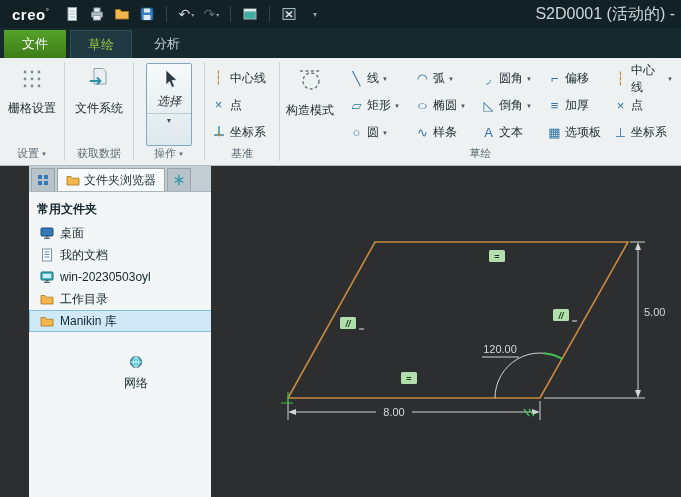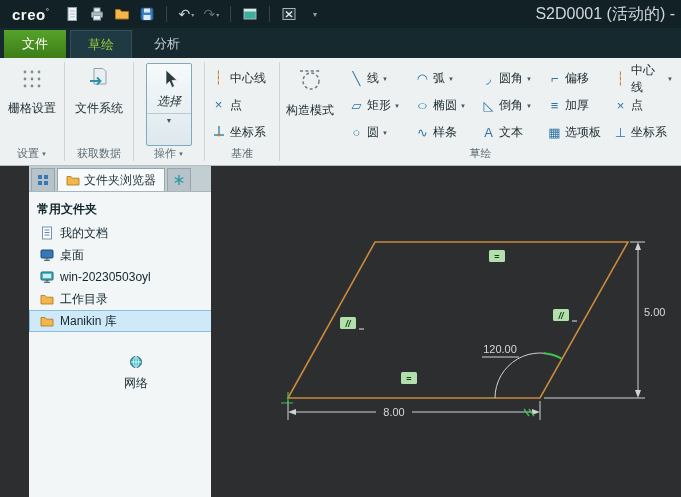--- a/index.html
+++ b/index.html
@@ -343,38 +343,38 @@
             <path d="M6 1 V11 M1.7 3.5 L10.3 8.5 M10.3 3.5 L1.7 8.5" stroke="#2f98a8" stroke-width="1.4"></path>
           </svg>
       </div>
     </div>
 
     <div class="flist">
       <div class="fheader">常用文件夹</div>
 
       <div class="fitem">
         <span class="fic">
+            <svg width="14" height="13">
+              <rect x="1" y="1" width="12" height="8" rx="1" fill="#3779b5" stroke="#1d4c7c"></rect>
+              <rect x="5.5" y="9" width="3" height="1.6" fill="#5a6e74"></rect>
+              <rect x="4" y="10.8" width="6" height="1.2" fill="#5a6e74"></rect>
+            </svg>
+          </span>
+        <span>桌面</span>
+      </div>
+      <div class="fitem">
+        <span class="fic">
             <svg width="14" height="14">
               <rect x="2.5" y="1" width="9" height="12" fill="#fdfdfd" stroke="#7593a8"></rect>
               <line x1="4.5" y1="4" x2="9.5" y2="4" stroke="#5a87c5"></line>
               <line x1="4.5" y1="6.5" x2="9.5" y2="6.5" stroke="#5a87c5"></line>
               <line x1="4.5" y1="9" x2="9.5" y2="9" stroke="#5a87c5"></line>
             </svg>
           </span>
         <span>我的文档</span>
-      </div>
-      <div class="fitem">
-        <span class="fic">
-            <svg width="14" height="13">
-              <rect x="1" y="1" width="12" height="8" rx="1" fill="#3779b5" stroke="#1d4c7c"></rect>
-              <rect x="5.5" y="9" width="3" height="1.6" fill="#5a6e74"></rect>
-              <rect x="4" y="10.8" width="6" height="1.2" fill="#5a6e74"></rect>
-            </svg>
-          </span>
-        <span>桌面</span>
       </div>
       <div class="fitem">
         <span class="fic">
             <svg width="14" height="13">
               <rect x="1" y="1" width="12" height="8" rx="1" fill="#49b8c8" stroke="#1e616d"></rect>
               <rect x="3" y="3" width="8" height="4" fill="#cdeef2"></rect>
               <rect x="5.5" y="9" width="3" height="1.6" fill="#5a6e74"></rect>
               <rect x="4" y="10.8" width="6" height="1.2" fill="#5a6e74"></rect>
             </svg>
           </span>

